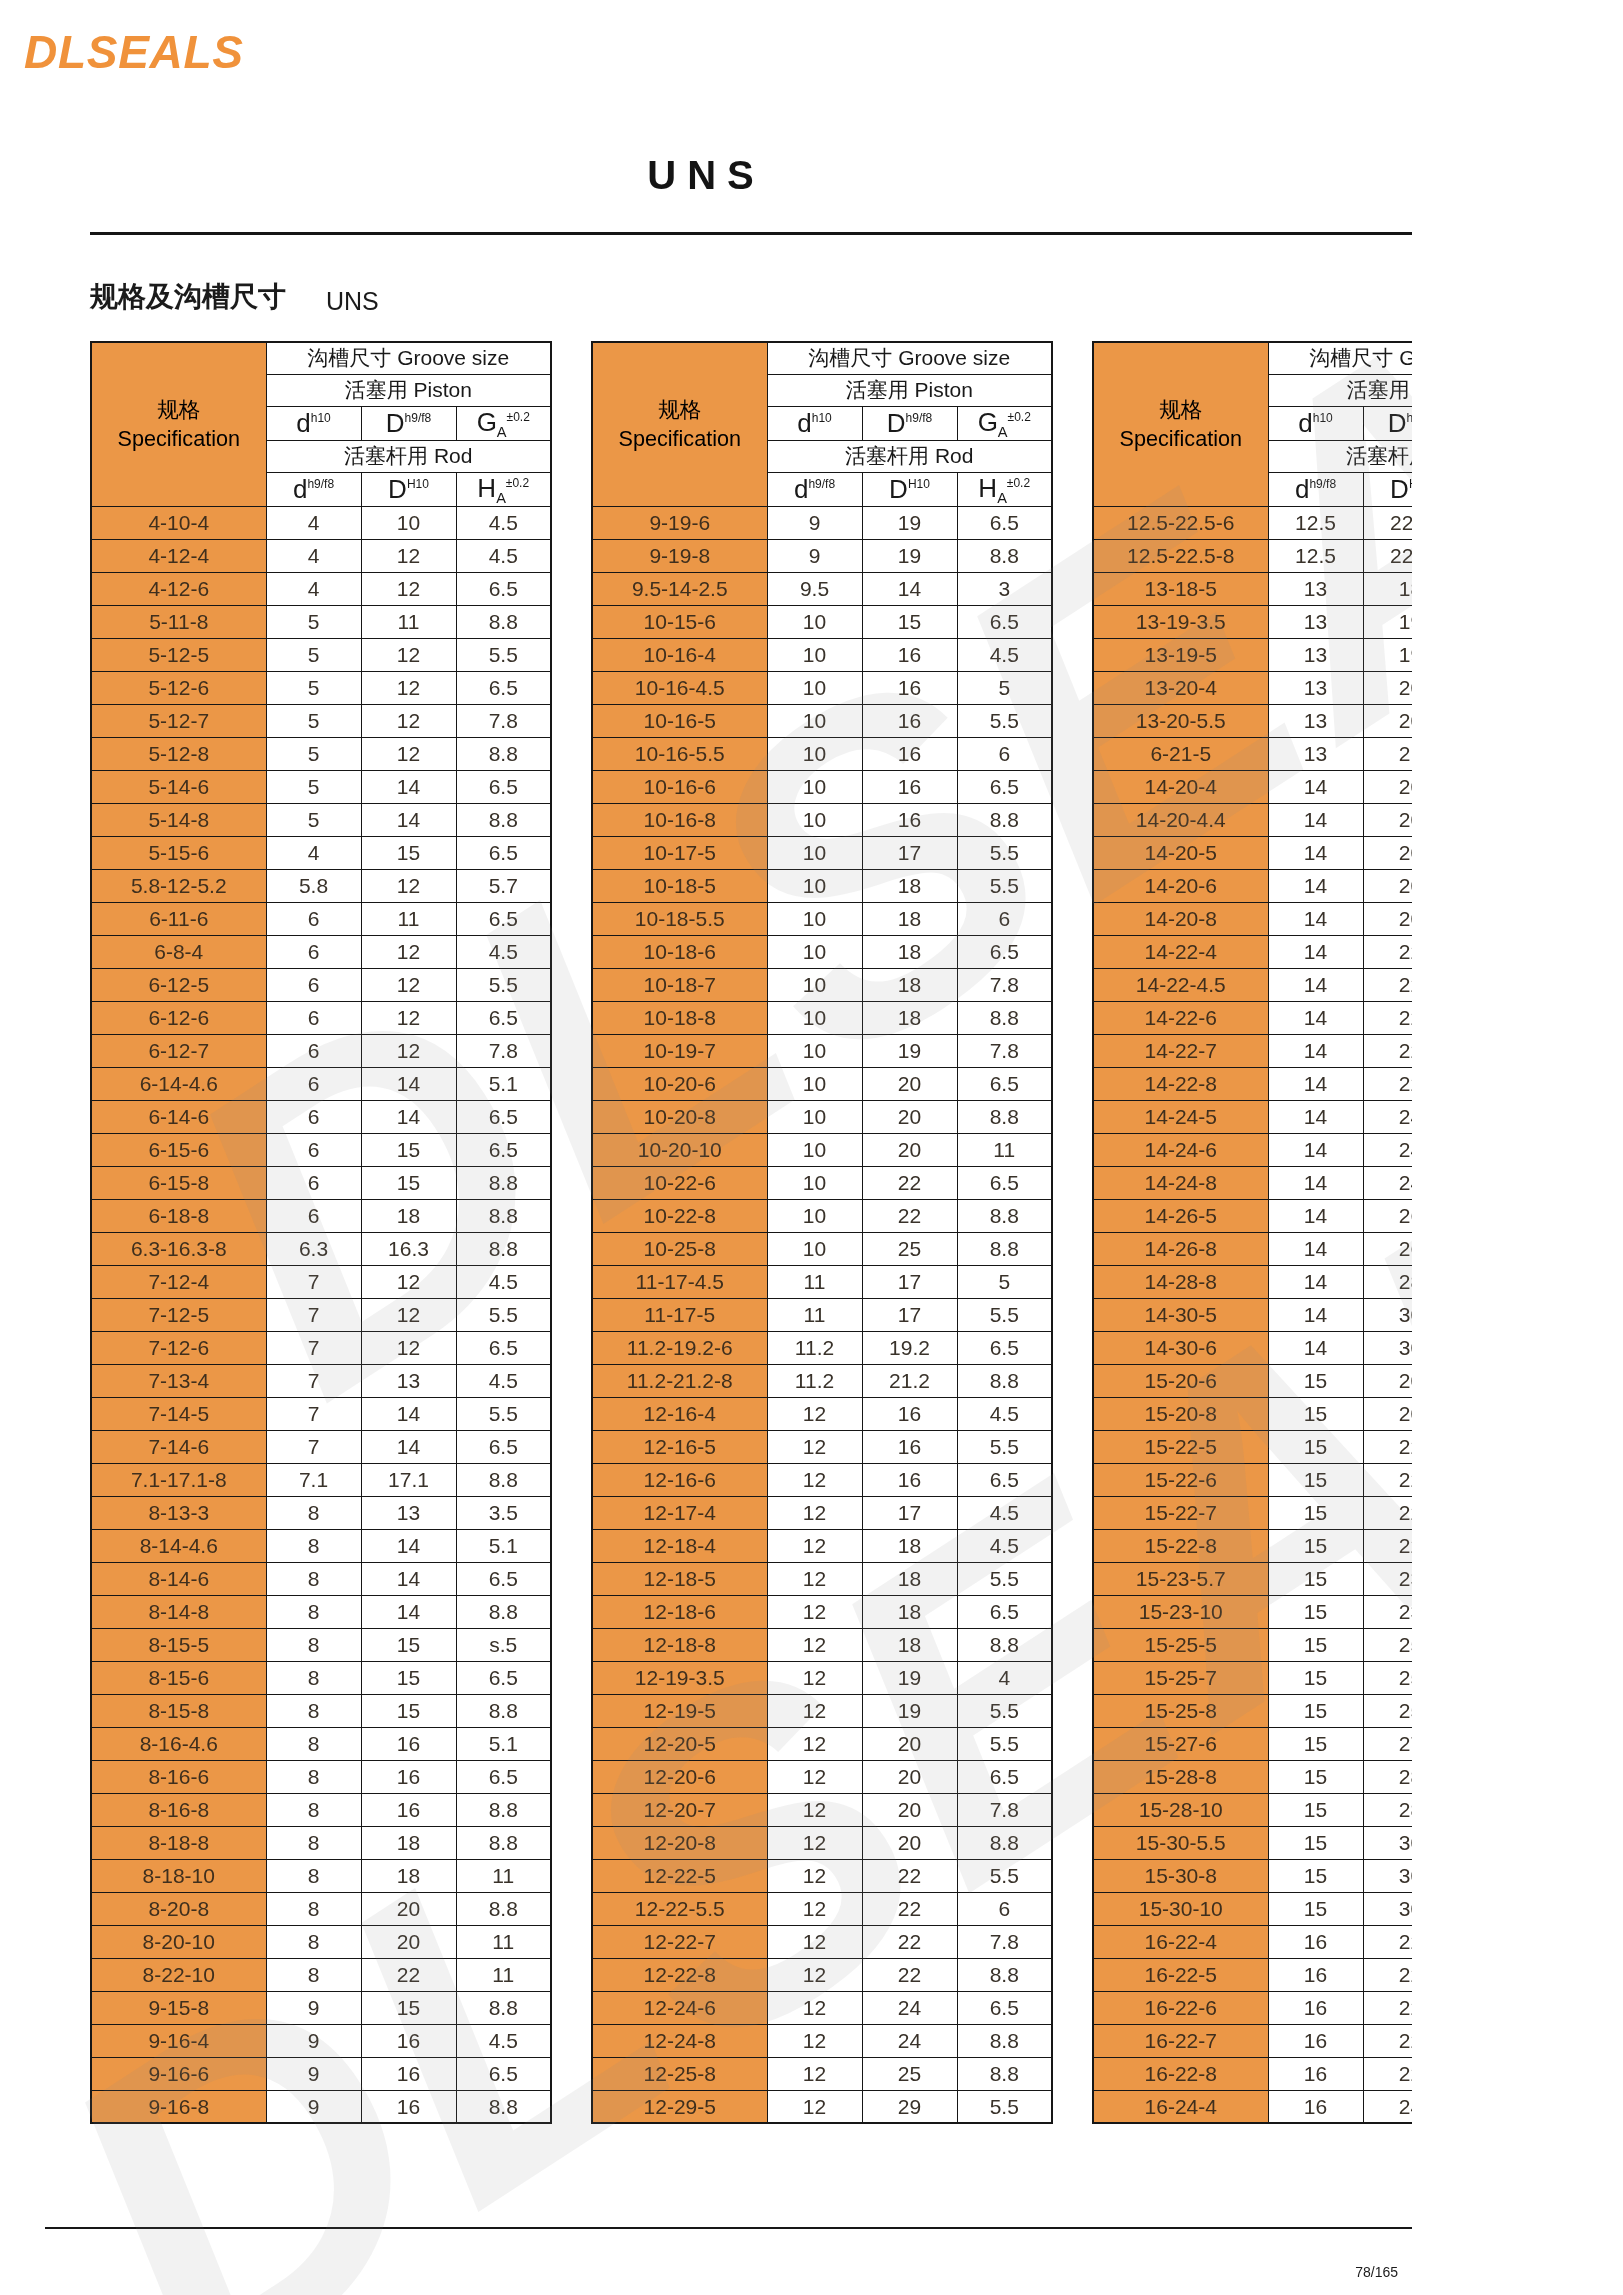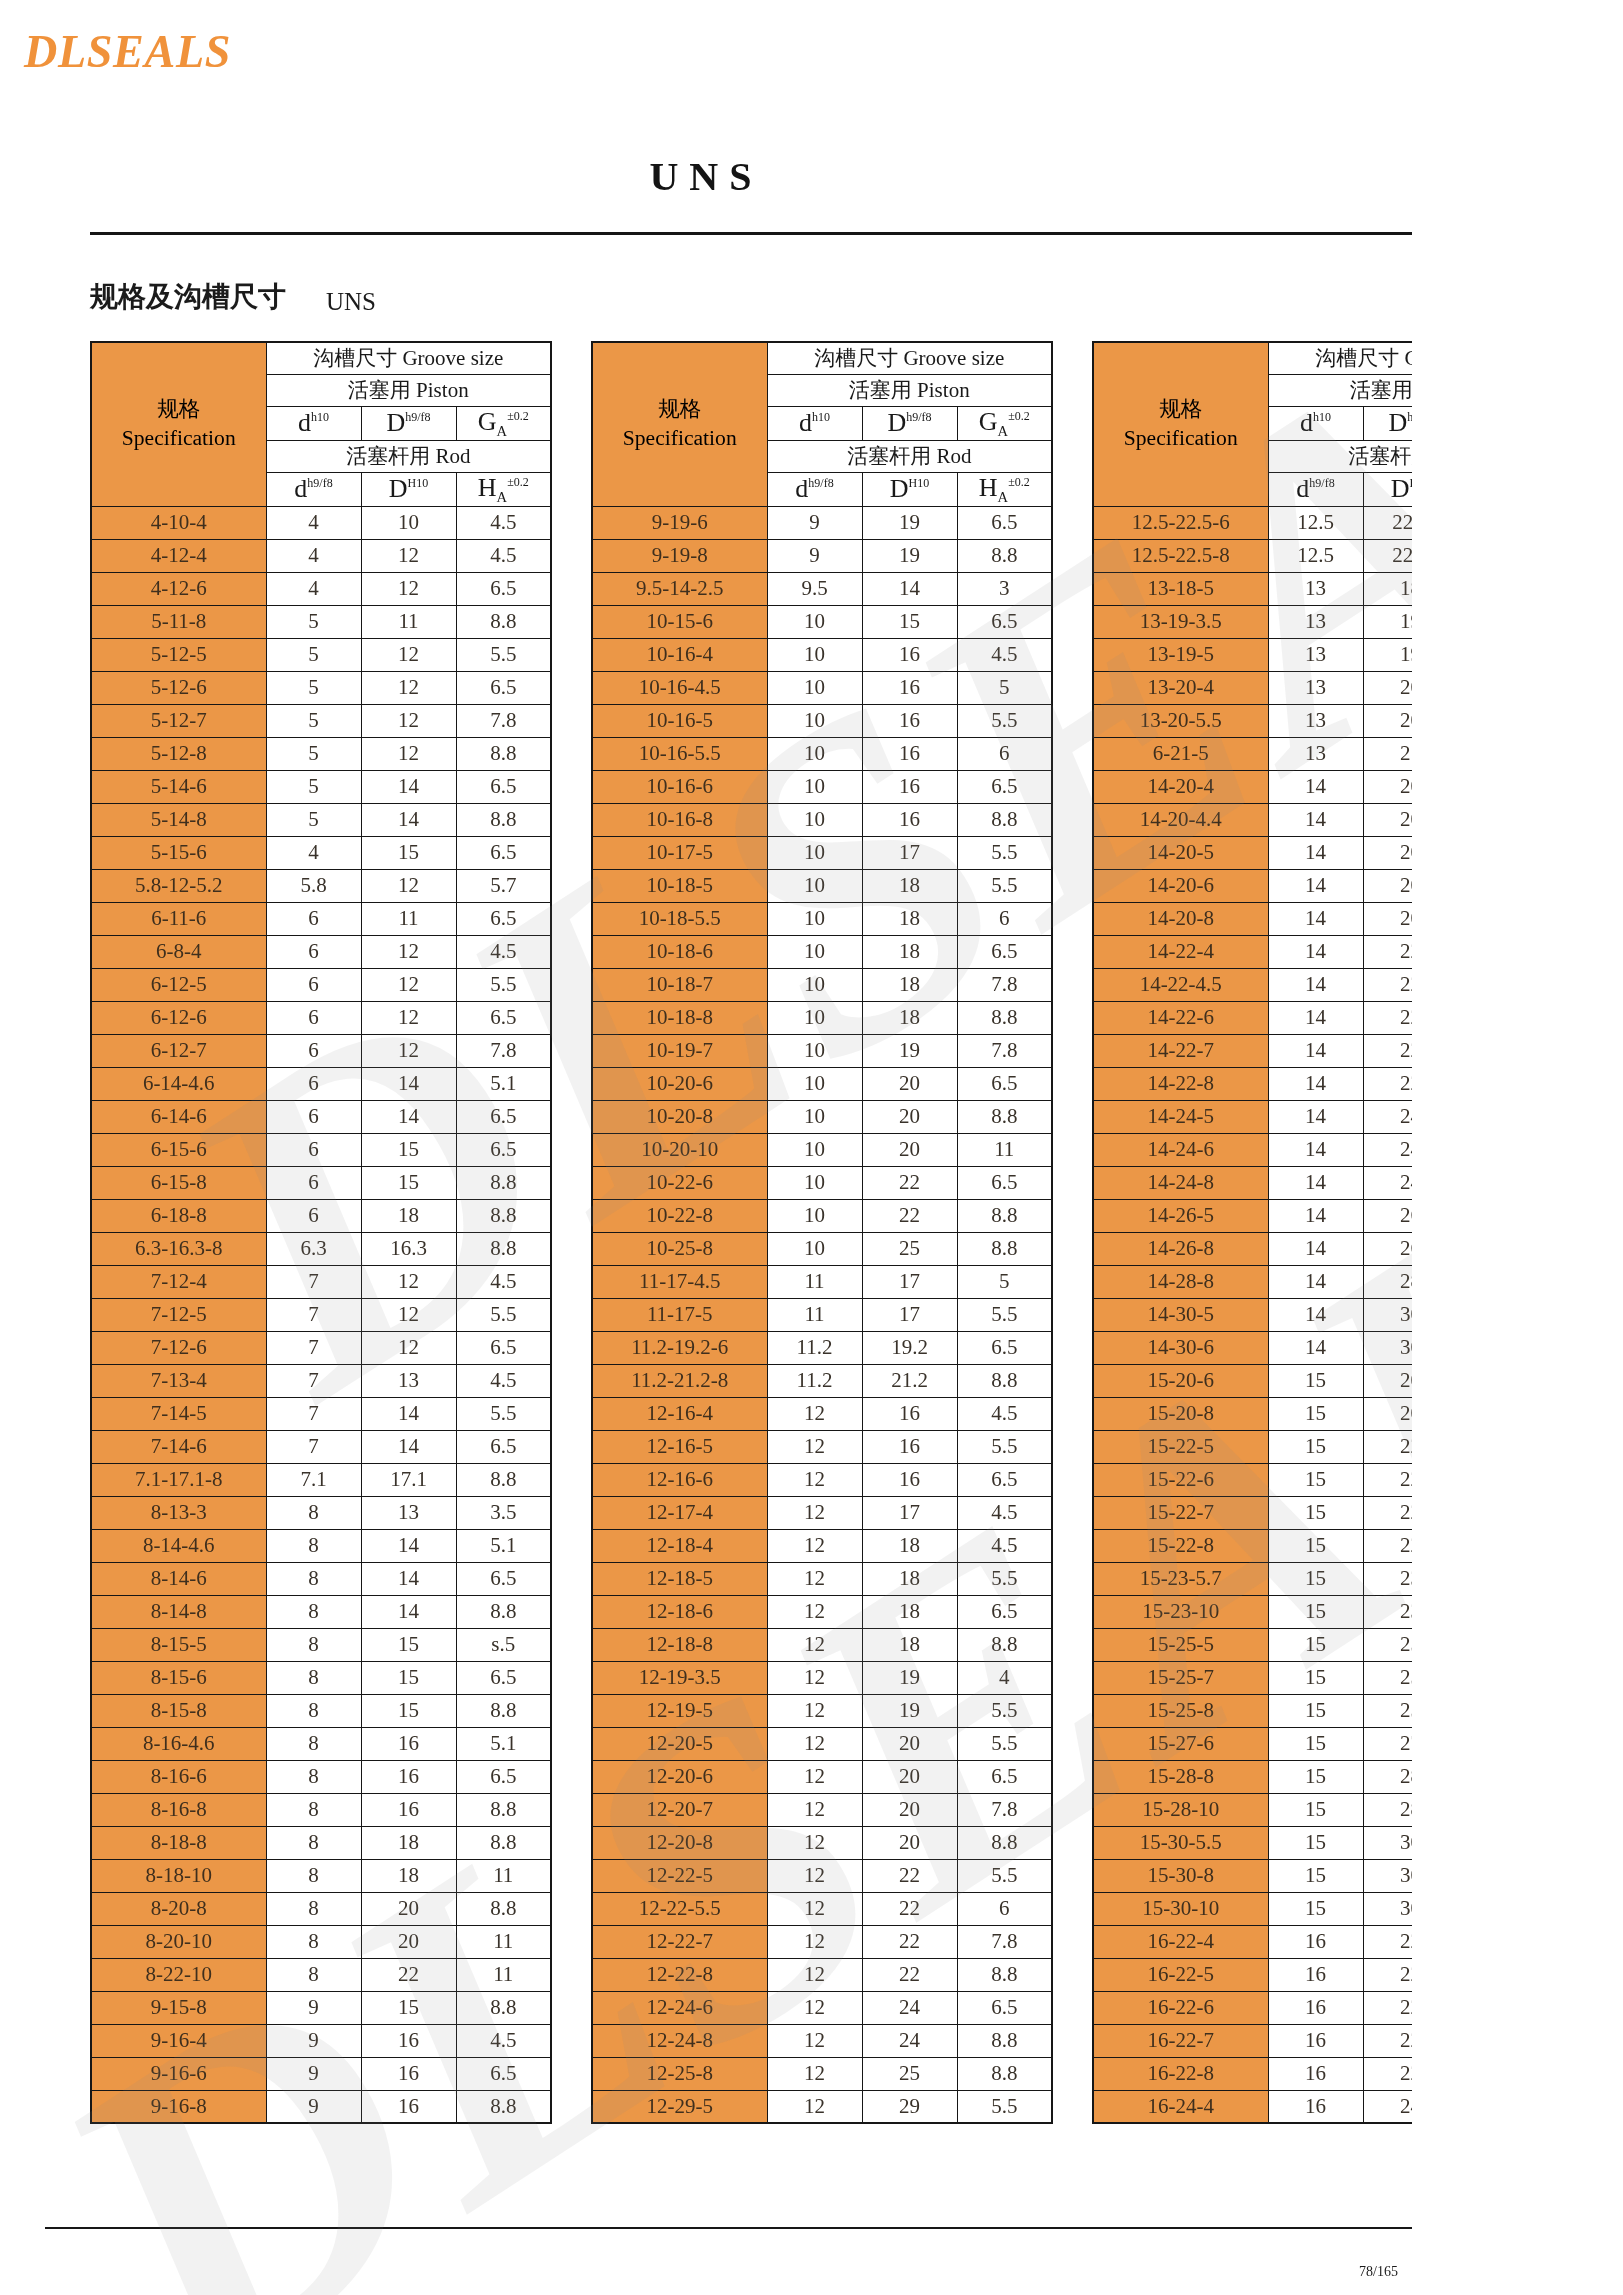--- a/index.html
+++ b/index.html
@@ -1,18 +1,18 @@
 <!DOCTYPE html>
 <html style="--cell-orange: #EB9747; --logo-orange: #F0923B; --bar-orange: #F0923B; --line: #161616;font-size:11px"><head>
 <meta charset="utf-8">
 <style>
   html,body{margin:0;padding:0;background:#ffffff;}
   .page{
     position:relative;width:1412px;height:2295px;background:#fff;overflow:hidden;
-    font-family:Liberation Serif, serif;color:#1c1c1c;
+    font-family:Liberation Sans, sans-serif;color:#1c1c1c;
   }
   
   .logo{
     position:absolute;left:24px;top:24px;height:49px;
     font-size:47px;font-weight:800;font-style:italic;letter-spacing:0.7px;
     color:var(--logo-orange);transform:scaleX(.98);transform-origin:left top;white-space:nowrap;
   }
   .title{
     position:absolute;left:0;right:0;top:153px;text-align:center;
     font-size:40px;font-weight:600;letter-spacing:11px;color:#141414;

